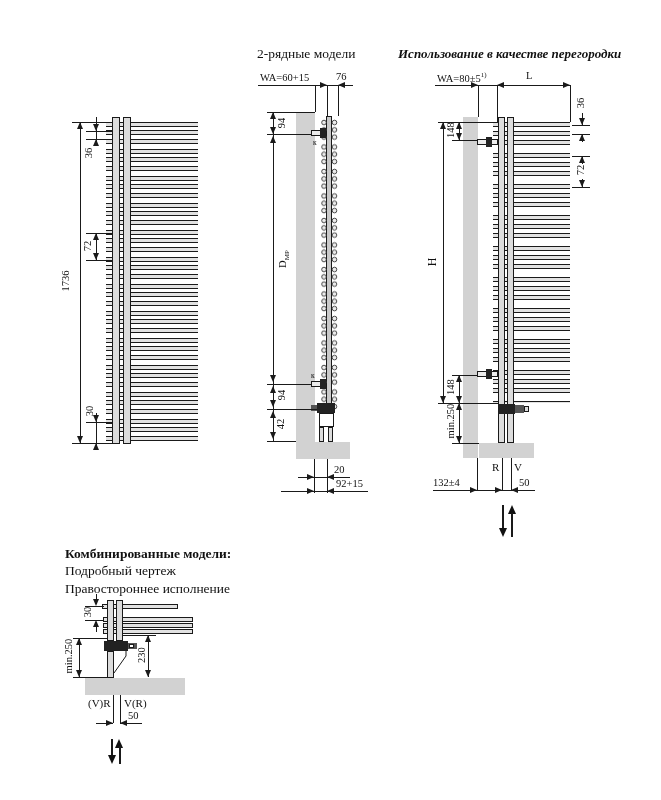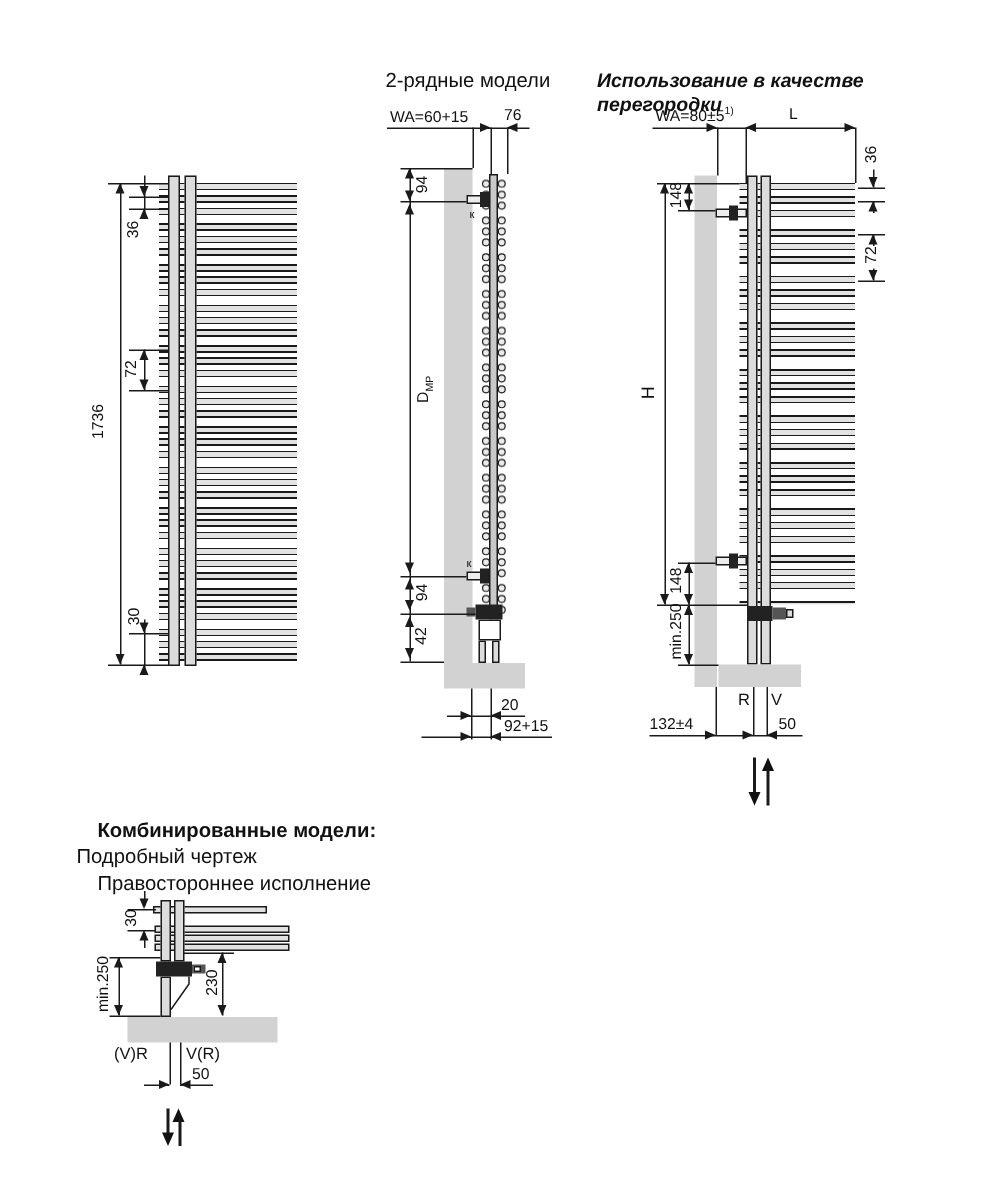--- a/index.html
+++ b/index.html
@@ -1,17 +1,17 @@
 <!DOCTYPE html>
 <html><head>
 <meta charset="utf-8">
 <style>
   html,body{margin:0;padding:0;background:#fff;}
   .sheet{position:relative;width:661px;height:800px;background:#fff;overflow:hidden;
-         font-family:Liberation Sans, sans-serif;color:#1a1a1a;}
+         font-family:Liberation Serif, serif;color:#1a1a1a;}
   .ln{position:absolute;background:#1a1a1a;}
   .wall{position:absolute;background:#d2d2d2;}
   .pipe{position:absolute;background:#dcdcdc;border:1px solid #1a1a1a;box-sizing:border-box;}
   .bar{position:absolute;background:#e2e2e2;border:1px solid #1a1a1a;box-sizing:border-box;}
   .bracket{position:absolute;background:#ececec;border:1px solid #1a1a1a;box-sizing:border-box;}
   .dark{position:absolute;background:#222;}
   .mid{position:absolute;background:#555;}
   .outl{position:absolute;background:#fff;border:1px solid #1a1a1a;box-sizing:border-box;}
   .lbl{position:absolute;font-size:10.5px;line-height:1.15;white-space:nowrap;color:#111;}
   .vlbl{position:absolute;width:60px;text-align:center;font-size:10.5px;line-height:1.15;
@@ -239,21 +239,21 @@
     <div class="vlbl" style="left:551px;top:164px;">72</div>
 
     <div class="ln" style="left:502px;top:505px;width:2px;height:23px;"></div>
     <div class="fad" style="left:499px;top:528px;"></div>
     <div class="fau" style="left:508px;top:505px;"></div>
     <div class="ln" style="left:511px;top:513px;width:2px;height:24px;"></div>
   </div>
 
   <div>
     <div class="title" style="left:65px;top:546px;font-weight:700;">Комбинированные модели:</div>
-    <div class="title" style="left:51px;top:563px;">Подробный чертеж</div>
+    <div class="title" style="left:65px;top:563px;">Подробный чертеж</div>
     <div class="title" style="left:65px;top:581px;">Правостороннее исполнение</div>
 
     <div class="bar" style="left:102px;top:604px;width:76px;height:5px;"></div>
     <div class="bar" style="left:103px;top:617px;width:90px;height:5px;"></div>
     <div class="bar" style="left:103px;top:623px;width:90px;height:5px;"></div>
     <div class="bar" style="left:103px;top:629px;width:90px;height:5px;"></div>
     <div class="pipe" style="left:107px;top:600px;width:7px;height:41px;"></div>
     <div class="pipe" style="left:116px;top:600px;width:7px;height:41px;"></div>
 
     <div class="ln" style="left:96px;top:594px;width:1px;height:10px;"></div>
@@ -282,21 +282,21 @@
     <div class="ln" style="left:148px;top:635px;width:1px;height:42px;"></div>
     <div class="au" style="left:145px;top:635px;"></div>
     <div class="ad" style="left:145px;top:670px;"></div>
     <div class="ln" style="left:122px;top:635px;width:34px;height:1px;"></div>
     <div class="vlbl" style="left:112px;top:649px;">230</div>
 
     <div class="wall" style="left:85px;top:678px;width:100px;height:17px;"></div>
 
     <div class="ln" style="left:113px;top:695px;width:1px;height:28px;"></div>
     <div class="ln" style="left:120px;top:695px;width:1px;height:28px;"></div>
-    <div class="lbl11" style="left:76px;top:697px;">(V)R</div>
+    <div class="lbl11" style="left:88px;top:697px;">(V)R</div>
     <div class="lbl11" style="left:124px;top:697px;">V(R)</div>
     <div class="ln" style="left:96px;top:723px;width:17px;height:1px;"></div>
     <div class="ln" style="left:120px;top:723px;width:22px;height:1px;"></div>
     <div class="ar" style="left:106px;top:720px;"></div>
     <div class="al" style="left:120px;top:720px;"></div>
     <div class="lbl" style="left:128px;top:710px;">50</div>
 
     <div class="ln" style="left:111px;top:739px;width:2px;height:18px;"></div>
     <div class="fad" style="left:108px;top:755px;"></div>
     <div class="fau" style="left:115px;top:739px;"></div>

